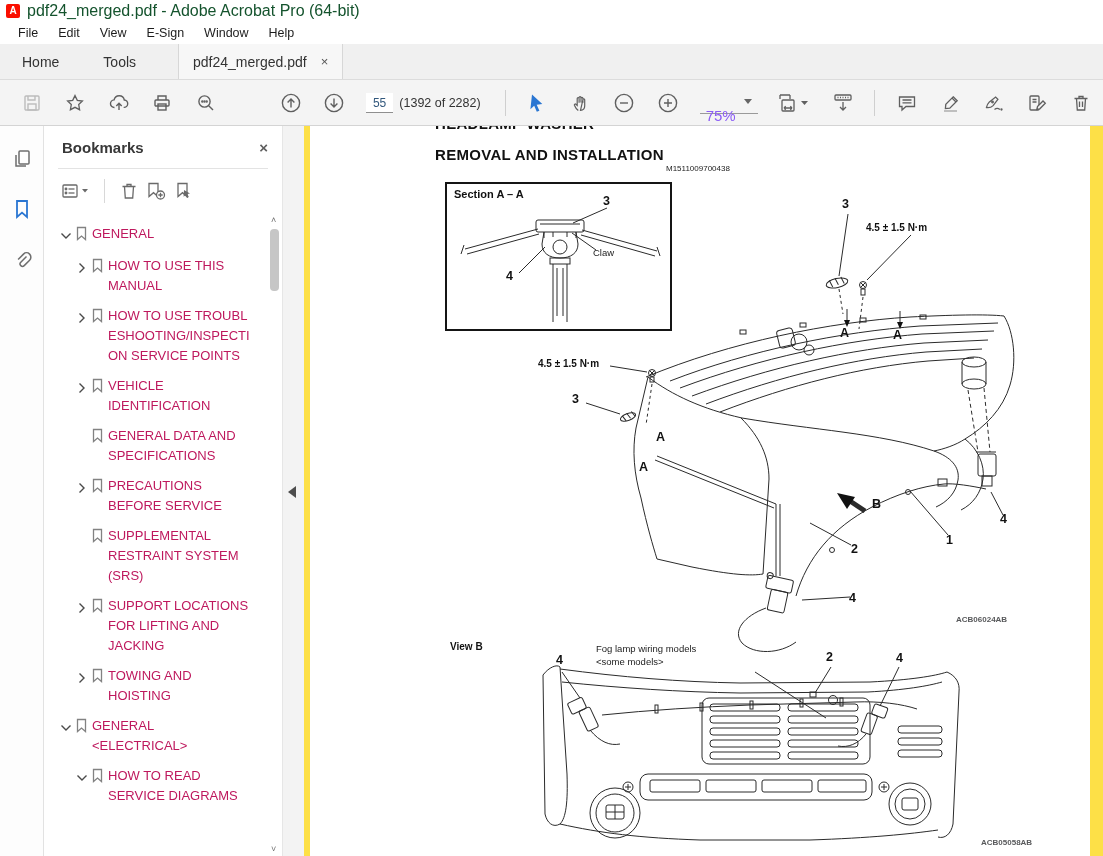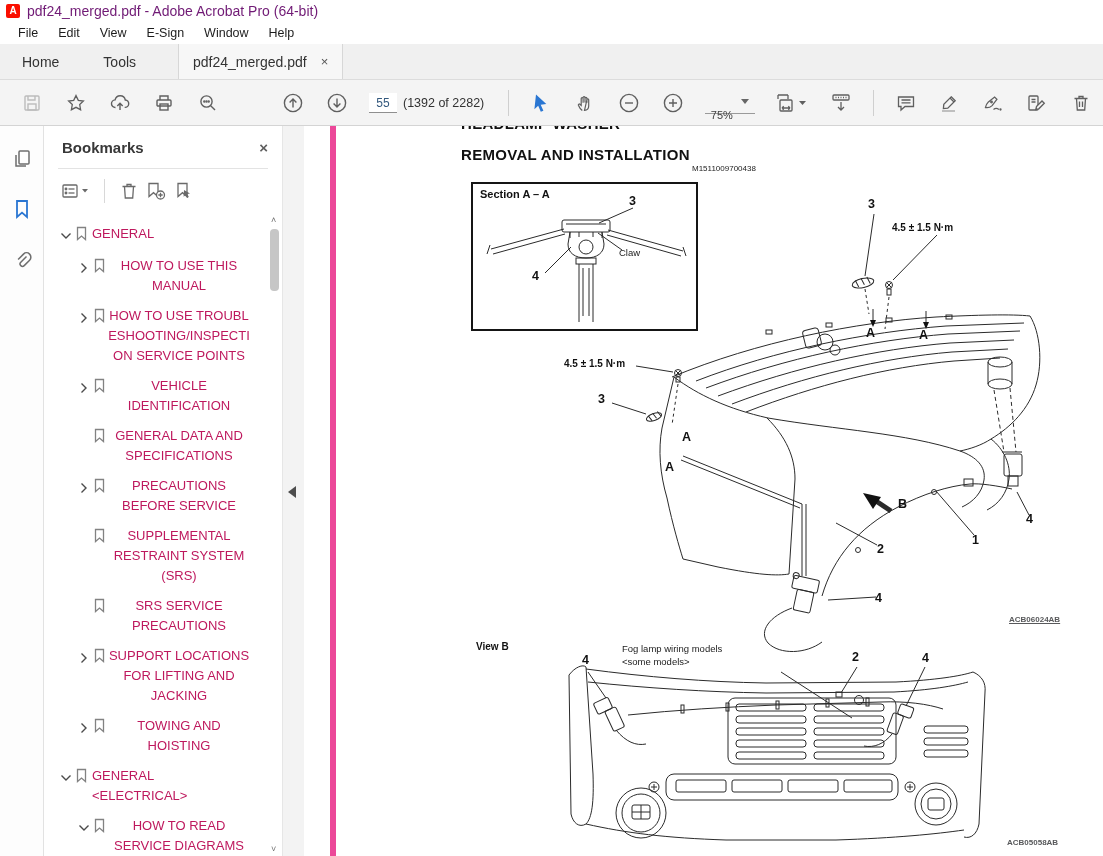--- a/index.html
+++ b/index.html
@@ -4,21 +4,21 @@
 <style>
   * { margin:0; padding:0; box-sizing:border-box; }
   html,body { width:1103px; height:856px; overflow:hidden;
     font-family:"Liberation Sans","DejaVu Sans",sans-serif; background:#fff; }
   .app { width:1103px; height:856px; display:flex; flex-direction:column; }
 
   
   .titlebar { height:22px; background:#fff; display:flex; align-items:center; padding-left:6px; flex:none; }
   .acroicon { width:14px; height:14px; background:#fa0f00; border-radius:2px; color:#fff;
     font-size:10px; font-weight:bold; text-align:center; line-height:14px; margin-right:7px; }
-  .wintitle { font-size:14px; color:#701a75; }
+  .wintitle { font-size:16px; color:#14532d; }
 
   
   .menubar { height:22px; background:#fff; display:flex; align-items:center; padding-left:8px; flex:none; }
   .menu-item { font-size:12.5px; color:#1c1c1c; padding:2px 10px; cursor:default; }
 
   
   .tabbar { height:36px; background:#f0f0f0; display:flex; align-items:stretch; flex:none;
     border-bottom:1px solid #dcdcdc;text-align:center; }
   .tab { display:flex; align-items:center; font-size:14px; color:#333; padding:0 22px; }
   .tab.doc { background:#f7f7f7; border-left:1px solid #d7d7d7; border-right:1px solid #d7d7d7;
@@ -29,21 +29,21 @@
   .toolbar { height:46px; background:#f4f4f4; border-bottom:1px solid #d4d4d4;
     display:flex; align-items:center; flex:none; padding-left:10px; }
   .ti { width:30px; height:30px; display:flex; align-items:center; justify-content:center; margin:0 7px; }
   .ti svg { display:block; }
   .tsep { width:1px; height:26px; background:#cfcfcf; margin:0 10px; }
   .pgbox { width:28px; height:20px; background:#fff; border-bottom:1px solid #8f8f8f;
     font-size:12px; color:#33587d; text-align:center; line-height:20px; margin:0 6px 0 10px; }
   .pgcount { font-size:12.5px; color:#323232; margin-right:14px; white-space:nowrap; }
   .zoomfield { display:flex; align-items:center; gap:8px; border-bottom:1px solid #9a9a9a;
     padding:0 6px 2px 6px; margin:0 10px; height:22px; }
-  .zoomfield .zv { font-size:11px; color:#404040;margin-top:28px; }
+  .zoomfield .zv { font-size:15px; color:#8b5cf6;margin-top:28px; }
   .caret { width:0; height:0; border-left:4px solid transparent; border-right:4px solid transparent;
     border-top:5px solid #666; }
 
   
   .workarea { flex:1; display:flex; min-height:0; }
   .leftrail { width:44px; background:#fdfdfd; border-right:1px solid #e2e2e2;
     display:flex; flex-direction:column; align-items:center; padding-top:22px; gap:24px; flex:none; }
 
   .panel { width:238px; background:#fff; flex:none; display:flex; flex-direction:column; }
   .panel-header { height:42px; display:flex; align-items:center; padding:0 14px 0 18px;font-weight:bold; }
@@ -53,32 +53,32 @@
   .panel-toolbar { height:44px; display:flex; align-items:center; padding-left:16px; gap:6px; }
   .psep { width:1px; height:24px; background:#d8d8d8; margin:0 8px; }
   .pi { display:flex; align-items:center; }
 
   .bm-list { flex:1; position:relative; overflow:hidden; padding:6px 0 0 14px; }
   .bm-row { display:flex; align-items:flex-start; padding:5px 0; }
   .bm-chev { width:15px; flex:none; padding-top:4px; }
   .bm-ico { width:17px; flex:none; padding-top:2px; }
   .bm-label { font-size:13px; color:#be185d; line-height:20px; width:142px; word-wrap:break-word; }
   .lv0 { padding-left:2px; }
-  .lv1 { padding-left:18px;text-align:center; }
+  .lv1 { padding-left:18px; }
   .brkall .bm-label { word-break:break-all; }
 
   .bm-scroll { position:absolute; right:0; top:0; bottom:0; width:15px; }
   .bm-scroll .arr { position:absolute; left:4px; font-size:9px; color:#707070; }
   .bm-thumb { position:absolute; left:3px; width:9px; top:16px; height:62px; background:#c6c6c6; border-radius:4px; }
 
   .gutter { width:22px; background:#f3f3f3; border-left:1px solid #e6e6e6; flex:none; position:relative; }
   .collapse-arrow { position:absolute; top:360px; left:5px; width:0; height:0;
     border-top:6px solid transparent; border-bottom:6px solid transparent; border-right:8px solid #4d4d4d; }
 
-  .docarea { flex:1; background:#ec4899; position:relative; min-width:0;margin-left:26px; }
+  .docarea { flex:1; background:#fde047; position:relative; min-width:0; }
   .page { position:absolute; left:6px; top:0; width:780px; height:730px; background:#fff;
     overflow:hidden; }
 
   
   .page .abs { position:absolute; white-space:nowrap; }
   .h1 { font-size:15px; font-weight:bold; color:#111; letter-spacing:.3px; }
   .doccode { font-size:8px; color:#222; }
   .secbox { position:absolute; left:135px; top:56px; width:227px; height:149px; border:2px solid #151515; }
   .sectitle { position:absolute; left:7px; top:4px; font-size:11px; font-weight:bold; color:#111; }
   .callout { font-size:12.5px; font-weight:bold; color:#111; }
@@ -358,27 +358,20 @@
         </div>
 
         <div class="bm-row lv1">
           <span class="bm-chev"></span>
           <span class="bm-ico"><svg width="13" height="15" viewBox="0 0 13 15" fill="none" stroke="#828282" stroke-width="1.3">
                 <path d="M2.5 1.5h8v12l-4-3.4-4 3.4z"></path>
               </svg></span>
           <span class="bm-label">SUPPLEMENTAL RESTRAINT SYSTEM (SRS)</span>
         </div>
 
-        <div class="bm-row lv1">
-          <span class="bm-chev"></span>
-          <span class="bm-ico"><svg width="13" height="15" viewBox="0 0 13 15" fill="none" stroke="#828282" stroke-width="1.3">
-                <path d="M2.5 1.5h8v12l-4-3.4-4 3.4z"></path>
-              </svg></span>
-          <span class="bm-label">SRS SERVICE PRECAUTIONS</span>
-        </div>
 
         <div class="bm-row lv1">
           <span class="bm-chev"><svg width="12" height="12" viewBox="0 0 12 12" fill="none" stroke="#4a4a4a" stroke-width="1.4">
                 <path d="M3.5 1.5L8 6l-4.5 4.5"></path>
               </svg></span>
           <span class="bm-ico"><svg width="13" height="15" viewBox="0 0 13 15" fill="none" stroke="#828282" stroke-width="1.3">
                 <path d="M2.5 1.5h8v12l-4-3.4-4 3.4z"></path>
               </svg></span>
           <span class="bm-label">SUPPORT LOCATIONS FOR LIFTING AND JACKING</span>
         </div>
@@ -615,21 +608,21 @@
         <div class="abs callout" style="left:583px; top:202px;">A</div>
         <div class="abs torque" style="left:228px; top:232px;">4.5 ± 1.5 N·m</div>
         <div class="abs callout" style="left:262px; top:266px;">3</div>
         <div class="abs callout" style="left:346px; top:304px;">A</div>
         <div class="abs callout" style="left:329px; top:334px;">A</div>
         <div class="abs callout" style="left:562px; top:371px;">B</div>
         <div class="abs callout" style="left:636px; top:407px;">1</div>
         <div class="abs callout" style="left:541px; top:416px;">2</div>
         <div class="abs callout" style="left:690px; top:386px;">4</div>
         <div class="abs callout" style="left:539px; top:465px;">4</div>
-        <div class="abs figcode" style="left:673px; top:489px;text-decoration:underline;">ACB06024AB</div>
+        <div class="abs figcode" style="left:646px; top:489px;">ACB06024AB</div>
 
         <div class="abs viewlbl" style="left:140px; top:515px;">View B</div>
         <div class="abs callout" style="left:246px; top:527px;">4</div>
         <div class="abs callout-sm" style="left:286px; top:517px;">Fog lamp wiring models</div>
         <div class="abs callout-sm" style="left:286px; top:530px;">&lt;some models&gt;</div>
         <div class="abs callout" style="left:516px; top:524px;">2</div>
         <div class="abs callout" style="left:586px; top:525px;">4</div>
         <div class="abs figcode" style="left:671px; top:712px;">ACB05058AB</div>
 
       </div>

